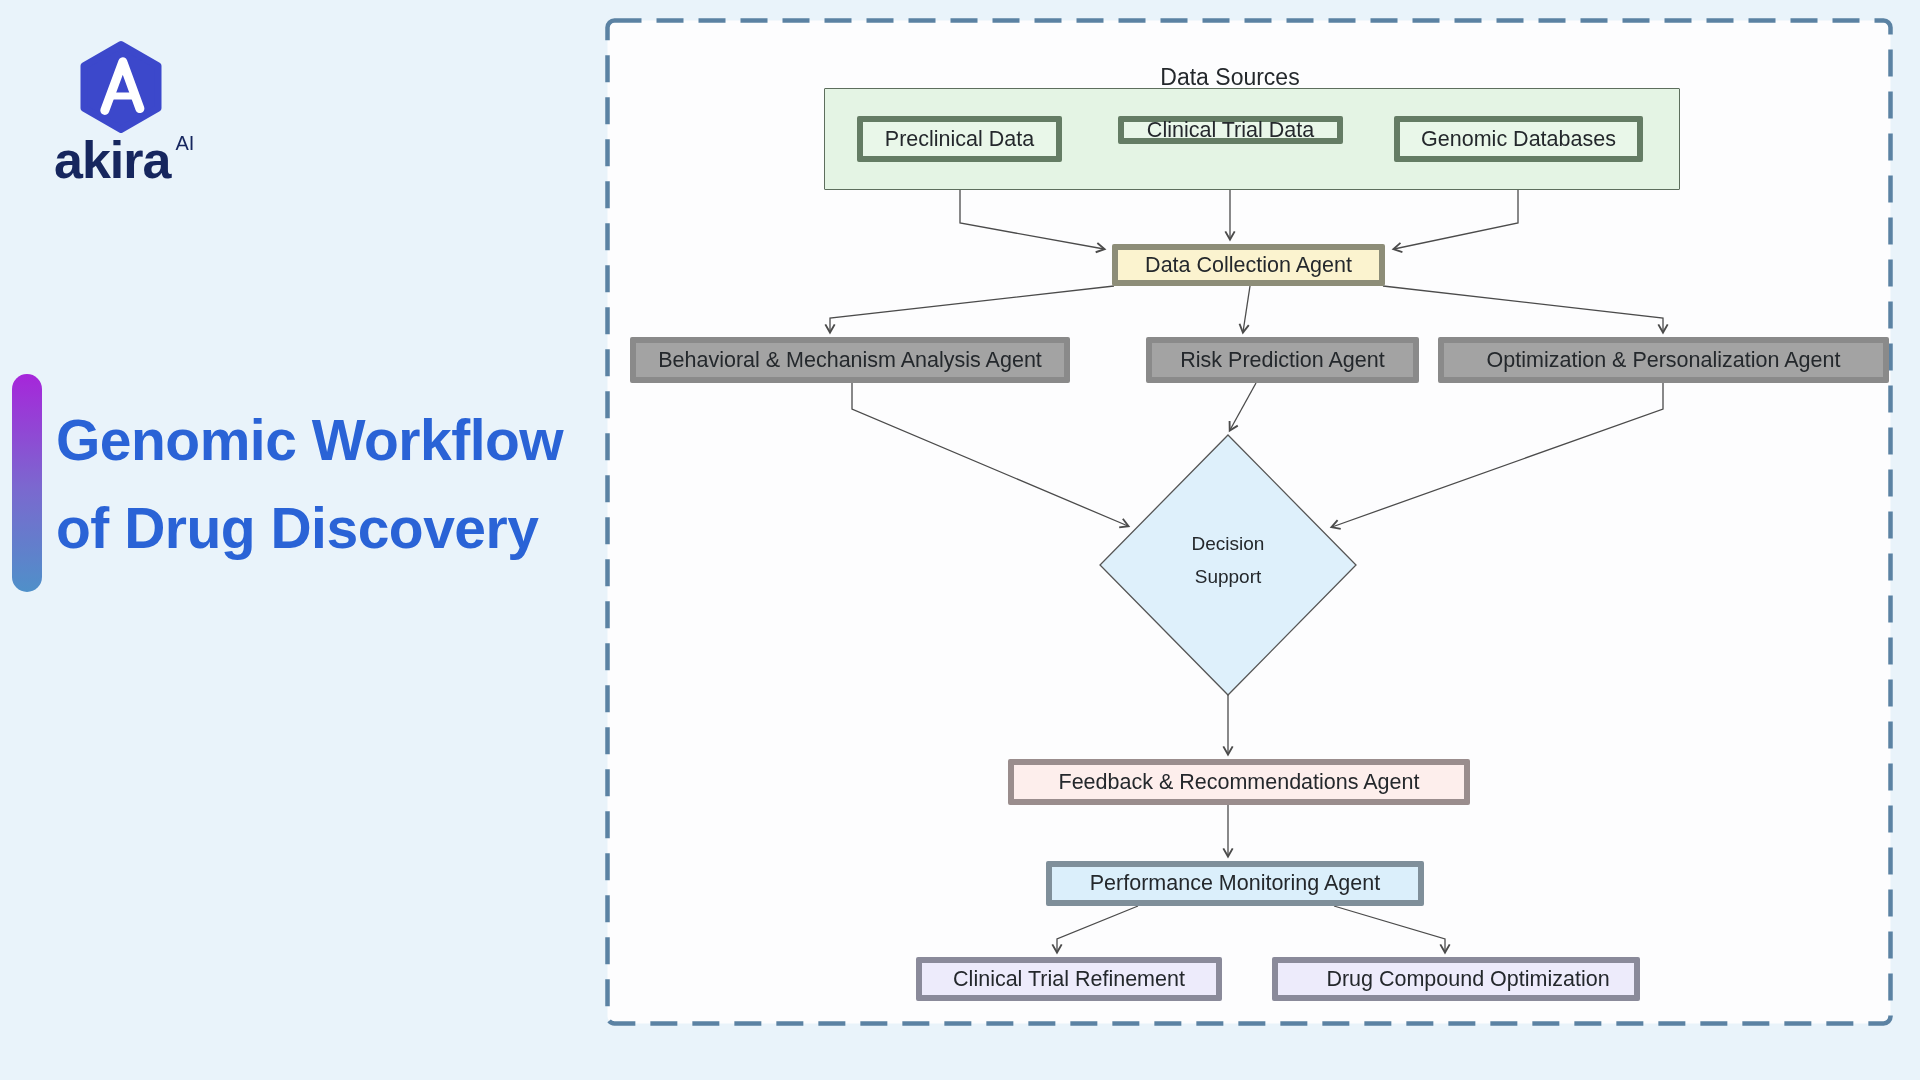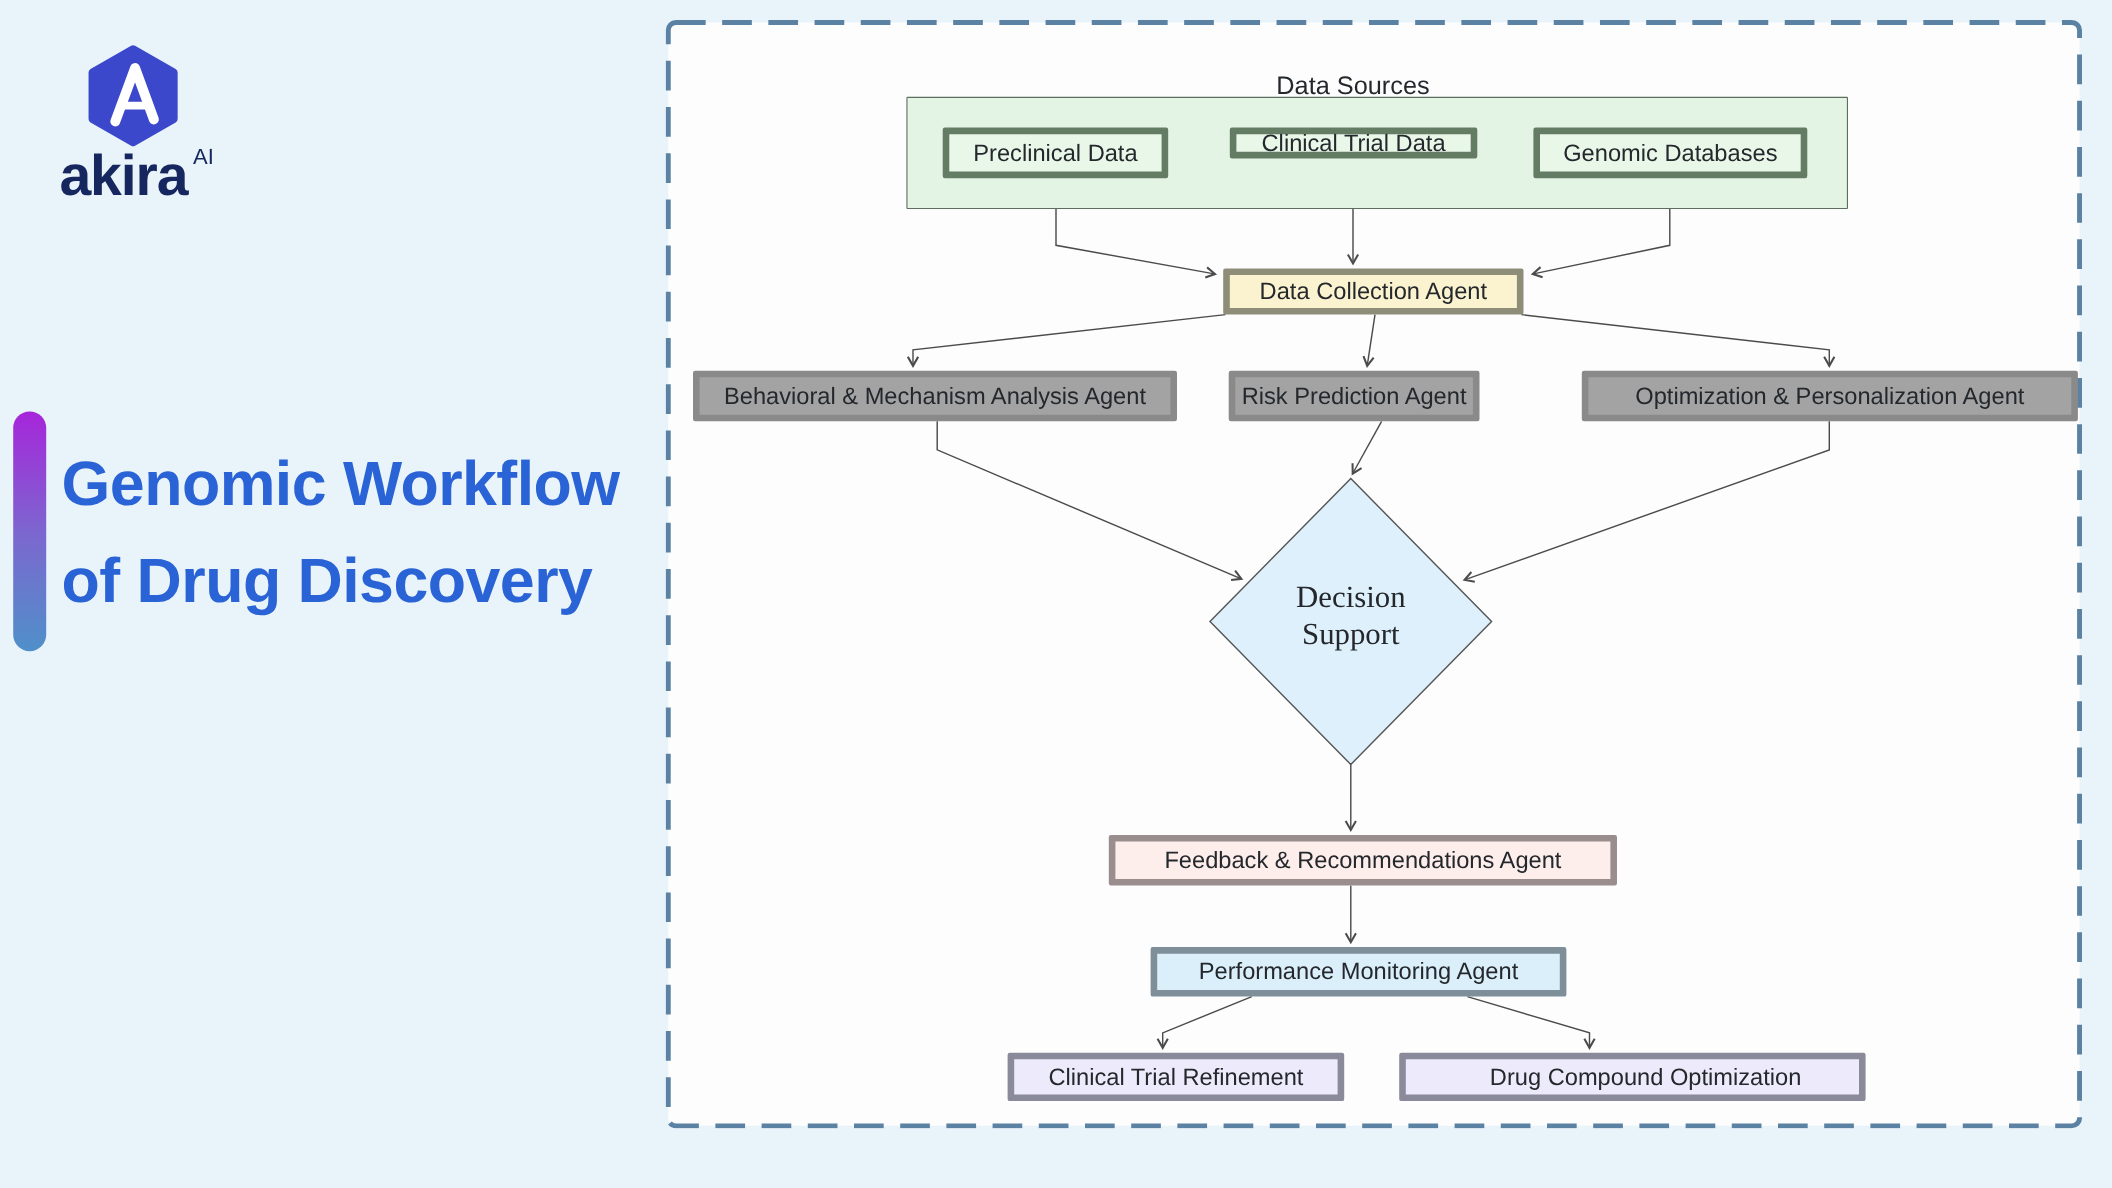--- a/index.html
+++ b/index.html
@@ -44,30 +44,30 @@
     position:absolute; left:219px; top:70px; width:856px; height:102px;
     background:#e4f4e4; border:1px solid #5d6e5d; border-radius:1px;
   }
   .n-source { background:#e9f7e9; border-color:#647c64; }
   .n-preclinical { left:252px; top:98px;  width:205px; height:46px; }
   .n-clinical    { left:513px; top:98px;  width:225px; height:28px; }
   .n-genomic     { left:789px; top:98px;  width:249px; height:46px; }
   .n-dca         { left:507px; top:226px; width:273px; height:42px; background:#fbf3cf; border-color:#8d8d78; }
   .n-analysis    { background:#a3a3a3; border-color:#8a8a8a; }
   .n-behavioral  { left:25px;  top:319px; width:440px; height:46px; }
-  .n-risk        { left:512px; top:319px; width:228px; height:46px; }
+  .n-risk        { left:541px; top:319px; width:273px; height:46px; }
   .n-optimization{ left:833px; top:319px; width:451px; height:46px; }
   .n-feedback    { left:403px; top:741px; width:462px; height:46px; background:#fdeeec; border-color:#9a8d8d; }
   .n-performance { left:441px; top:843px; width:378px; height:45px; background:#dbeffb; border-color:#7f8f9a; }
   .n-outcome     { background:#edebfb; border-color:#8a8a9a; }
   .n-ctr         { left:311px; top:939px; width:306px; height:44px; }
-  .n-dco         { left:667px; top:939px; width:424px; height:44px;padding-left:24px; }
+  .n-dco         { left:667px; top:939px; width:368px; height:44px;padding-left:24px; }
   .diamond-label {
     position:absolute; left:523px; top:509px; width:200px;
-    text-align:center; font-size:28px; line-height:33px; color:#24282c;font-family:Liberation Serif, serif;
+    text-align:center; font-size:19px; line-height:33px; color:#24282c;
   }
   .diamond-label span { display:block; }
 </style>
 </head>
 <body>
 
 <div>
 
   <svg class="brand-hex" viewBox="0 0 100 104">
     <polygon points="50,5 91,28.5 91,75.5 50,99 9,75.5 9,28.5" fill="#3c48cb" stroke="#3c48cb" stroke-width="8" stroke-linejoin="round"></polygon>

